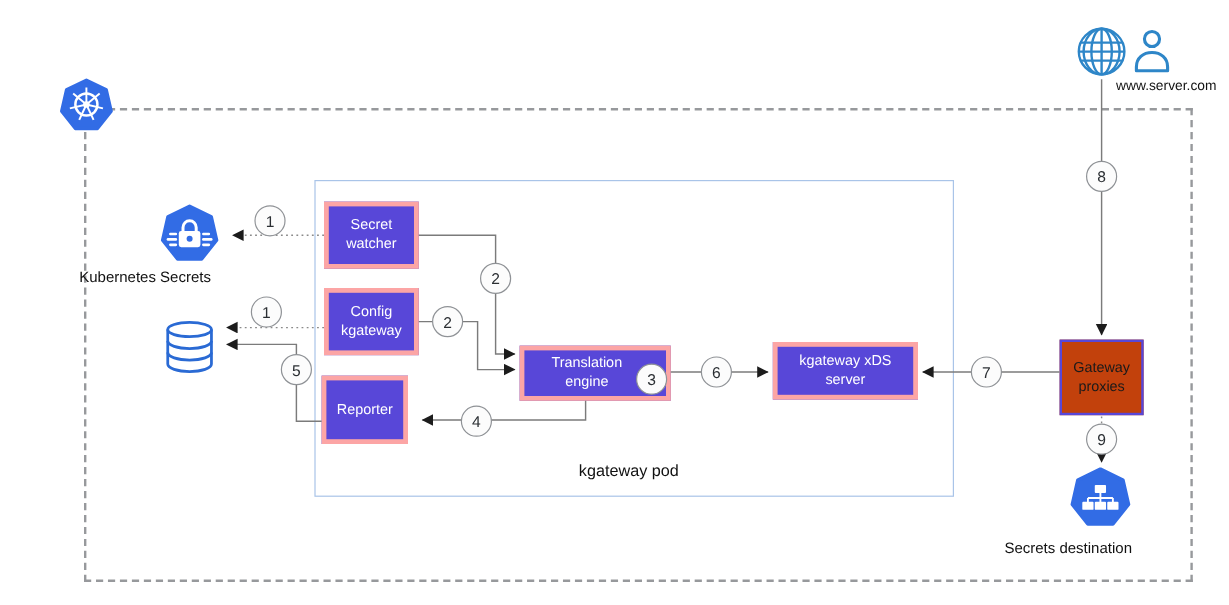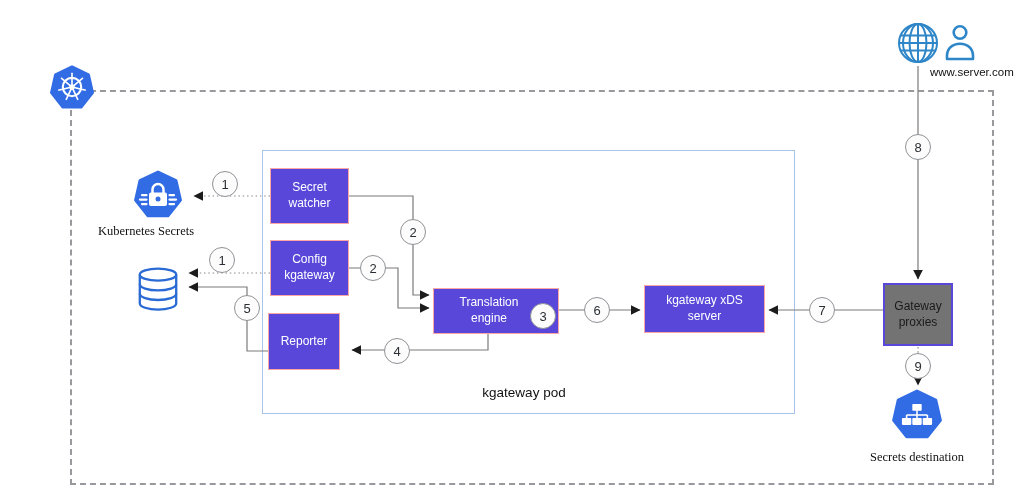--- a/index.html
+++ b/index.html
@@ -15,35 +15,35 @@
     position:absolute;left:262px;top:150px;width:531px;height:262px;
     border:1.5px solid var(--pod-border,#a9c4e8);background:transparent;
   }
   .pod-label{
     position:absolute;left:394px;top:385px;width:260px;text-align:center;
     font-size:13.5px;color:#111;
   }
   .node{
     position:absolute;background:var(--purple,#5847d8);color:#fff;
     display:flex;align-items:center;justify-content:center;text-align:center;
-    font-size:12px;line-height:1.3;border:1px solid #fca5a5;box-sizing:border-box;
+    font-size:12px;line-height:1.3;border:4px solid #fca5a5;box-sizing:border-box;
   }
   .node span{display:block;max-width:82px;}
   .outline-node{
-    position:absolute;background:#737373;border:2px solid var(--purple,#5847d8);
+    position:absolute;background:#c2410c;border:2px solid var(--purple,#5847d8);
     display:flex;align-items:center;justify-content:center;text-align:center;
     font-size:12px;line-height:1.3;color:#1a1a1a;box-sizing:border-box;
   }
   .badge{
     position:absolute;width:26px;height:26px;border-radius:50%;
     background:#fcfcfc;border:1px solid #8f9296;box-sizing:border-box;
     display:flex;align-items:center;justify-content:center;
     font-size:13px;color:#2b2f33;z-index:5;
   }
-  .lbl{position:absolute;text-align:center;font-size:12.5px;line-height:1.3;color:#111;font-family:Liberation Serif, serif;}
+  .lbl{position:absolute;text-align:left;font-size:12.5px;line-height:1.3;color:#111;}
   .url-lbl{position:absolute;font-size:11.5px;color:#111;}
   svg{display:block;}
   .lines{position:absolute;left:0;top:0;z-index:1;}
   .icon{position:absolute;z-index:2;}
 </style>
 </head>
 <body>
 
 <div class="canvas">
 

